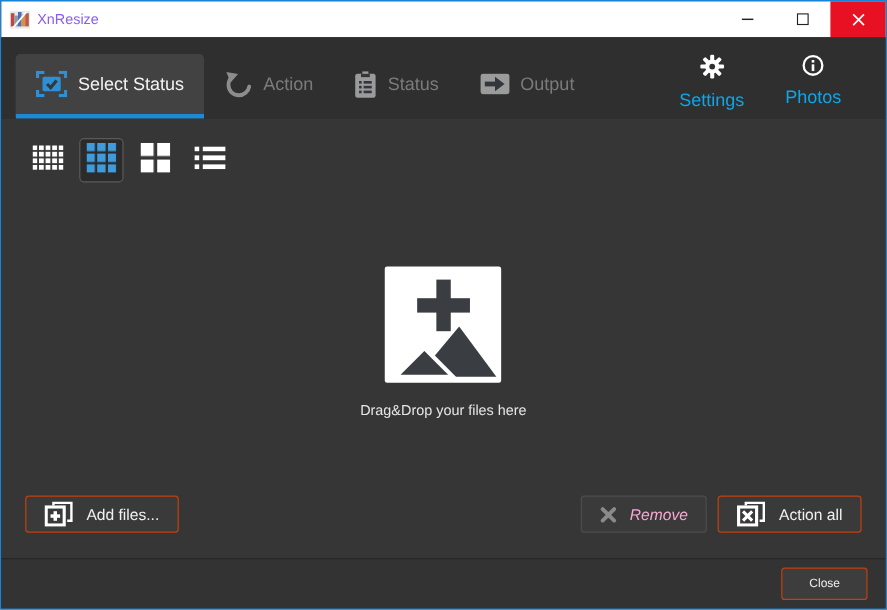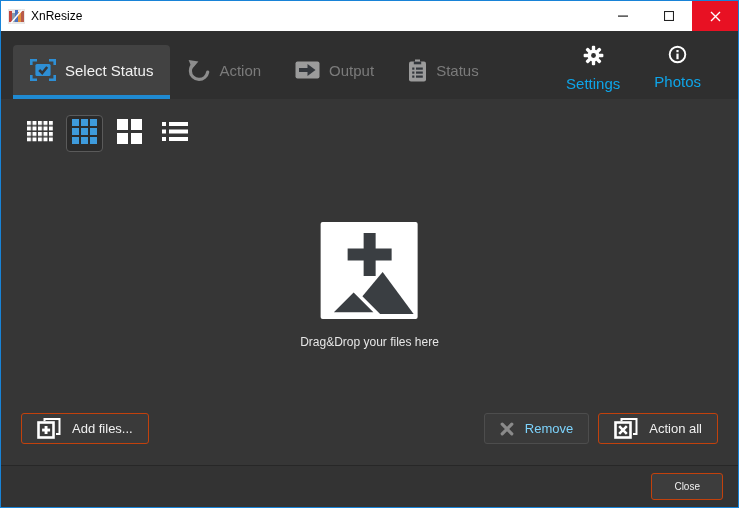--- a/index.html
+++ b/index.html
@@ -14,21 +14,21 @@
     overflow: hidden;
   }
 
   
   .titlebar {
     height: 30px; background: #ffffff;
     display: flex; align-items: center;
     flex: 0 0 auto;
   }
   .app-icon { margin: 0 6px 0 7px; display: flex; }
-  .title { font-size: 12px; color: #000000; }
+  .title { font-size: 12px; color: #8b5cf6; }
   .win-controls { margin-left: auto; display: flex; height: 100%; }
   .win-btn {
     width: 46px; height: 100%;
     display: flex; align-items: center; justify-content: center;
     cursor: default;
   }
   .win-btn.close { background: #e81123; }
 
   
   .tabbar {
@@ -93,21 +93,21 @@
     display: flex; justify-content: space-between;
   }
   .btn-group { display: flex; gap: 9px; }
   .btn {
     height: 31px; padding: 0 15px;
     background: #3a3a3a; border: 1px solid #c2410c; border-radius: 3px;
     display: flex; align-items: center; gap: 11px;
     font-size: 13px; color: #f0f0f0;
     font-family: "Liberation Sans", "DejaVu Sans", sans-serif;
   }
-  .btn.disabled { color: #7dd3fc; border-color: #4d4d4d; }
+  .btn.disabled { color: #f9a8d4; border-color: #4d4d4d; font-style: italic; }
   .btn .bicon { display: flex; align-items: center; }
 
   
   .footer {
     height: 42px; background: #333333;
     border-top: 1px solid #272727;
     display: flex; align-items: center; justify-content: flex-end;
     padding-right: 15px;
     flex: 0 0 auto;
   }
@@ -175,46 +175,46 @@
         <svg width="23" height="23" viewBox="0 0 23 23">
           <path d="M7 4.6 C4.6 6.4 3.4 9 3.4 11.9 C3.4 16.7 7.3 20.4 12 20.4 C16.4 20.4 19.9 17.2 20.7 13.1" fill="none" stroke="#8d8d8d" stroke-width="3.2" stroke-linecap="round"></path>
           <polygon points="1.6,1 11.4,2.6 5.2,9.8" fill="#8d8d8d"></polygon>
         </svg>
       </span>
       <span>Action</span>
     </div>
 
     <div class="tab">
       <span class="ticon">
-        <svg width="25" height="18" viewBox="0 0 25 18">
-          <rect x="0.5" y="0.5" width="24" height="17" rx="2" fill="#9b9b9b"></rect>
-          <rect x="4" y="7" width="9" height="4" fill="#33373c"></rect>
-          <polygon points="12.5,3 20.5,9 12.5,15" fill="#33373c"></polygon>
-        </svg>
-      </span>
-      <span>Output</span>
-    </div>
-
-    <div class="tab">
-      <span class="ticon">
         <svg width="19" height="23" viewBox="0 0 19 23">
           <rect x="1" y="2.5" width="17" height="20" rx="2" fill="#9b9b9b"></rect>
           <rect x="5.8" y="2.5" width="7.4" height="2.8" fill="#33373c"></rect>
           <rect x="7" y="0.5" width="5" height="2" fill="#9b9b9b"></rect>
           <g fill="#33373c">
             <rect x="4.2" y="8.5" width="2.2" height="2.2"></rect>
               <rect x="8" y="8.5" width="6.8" height="2.2"></rect>
             <rect x="4.2" y="12.5" width="2.2" height="2.2"></rect>
               <rect x="8" y="12.5" width="6.8" height="2.2"></rect>
             <rect x="4.2" y="16.5" width="2.2" height="2.2"></rect>
               <rect x="8" y="16.5" width="6.8" height="2.2"></rect>
           </g>
         </svg>
       </span>
       <span>Status</span>
+    </div>
+
+    <div class="tab">
+      <span class="ticon">
+        <svg width="25" height="18" viewBox="0 0 25 18">
+          <rect x="0.5" y="0.5" width="24" height="17" rx="2" fill="#9b9b9b"></rect>
+          <rect x="4" y="7" width="9" height="4" fill="#33373c"></rect>
+          <polygon points="12.5,3 20.5,9 12.5,15" fill="#33373c"></polygon>
+        </svg>
+      </span>
+      <span>Output</span>
     </div>
 
     <div class="tab-spacer"></div>
 
     <div class="tab light">
       <span class="ticon">
         <svg width="21" height="21" viewBox="0 0 20 20">
           <g fill="#ffffff">
             <rect x="8.4" y="0.6" width="3.2" height="5" rx="1"></rect>
             <rect x="8.4" y="0.6" width="3.2" height="5" rx="1" transform="rotate(45 10 10)"></rect>

